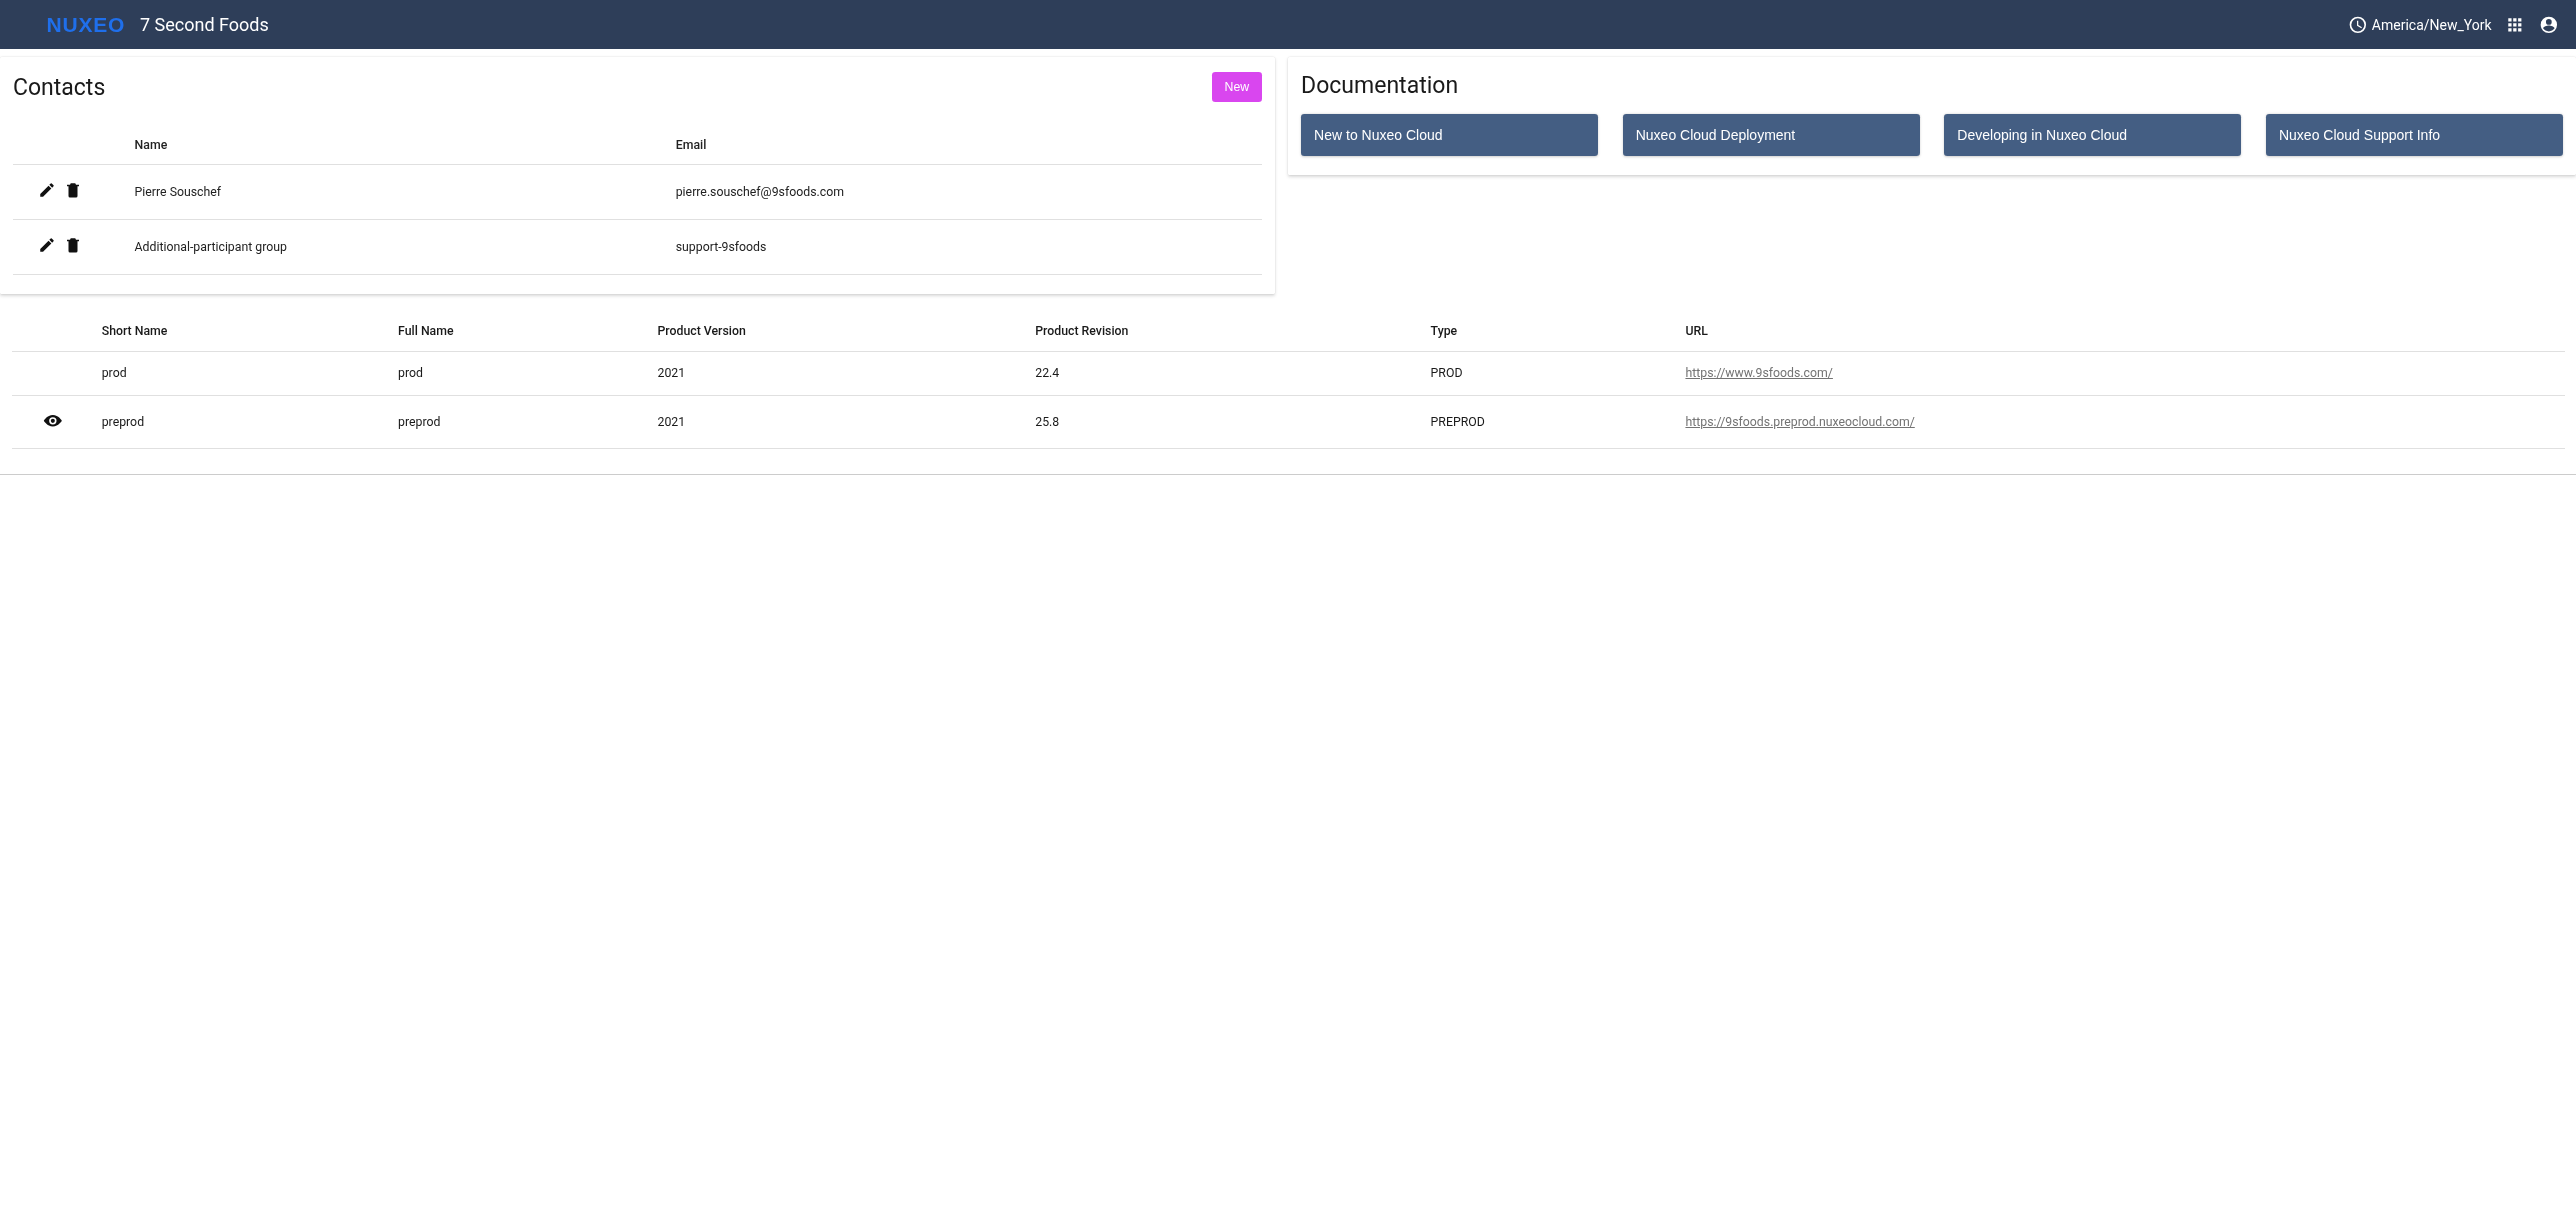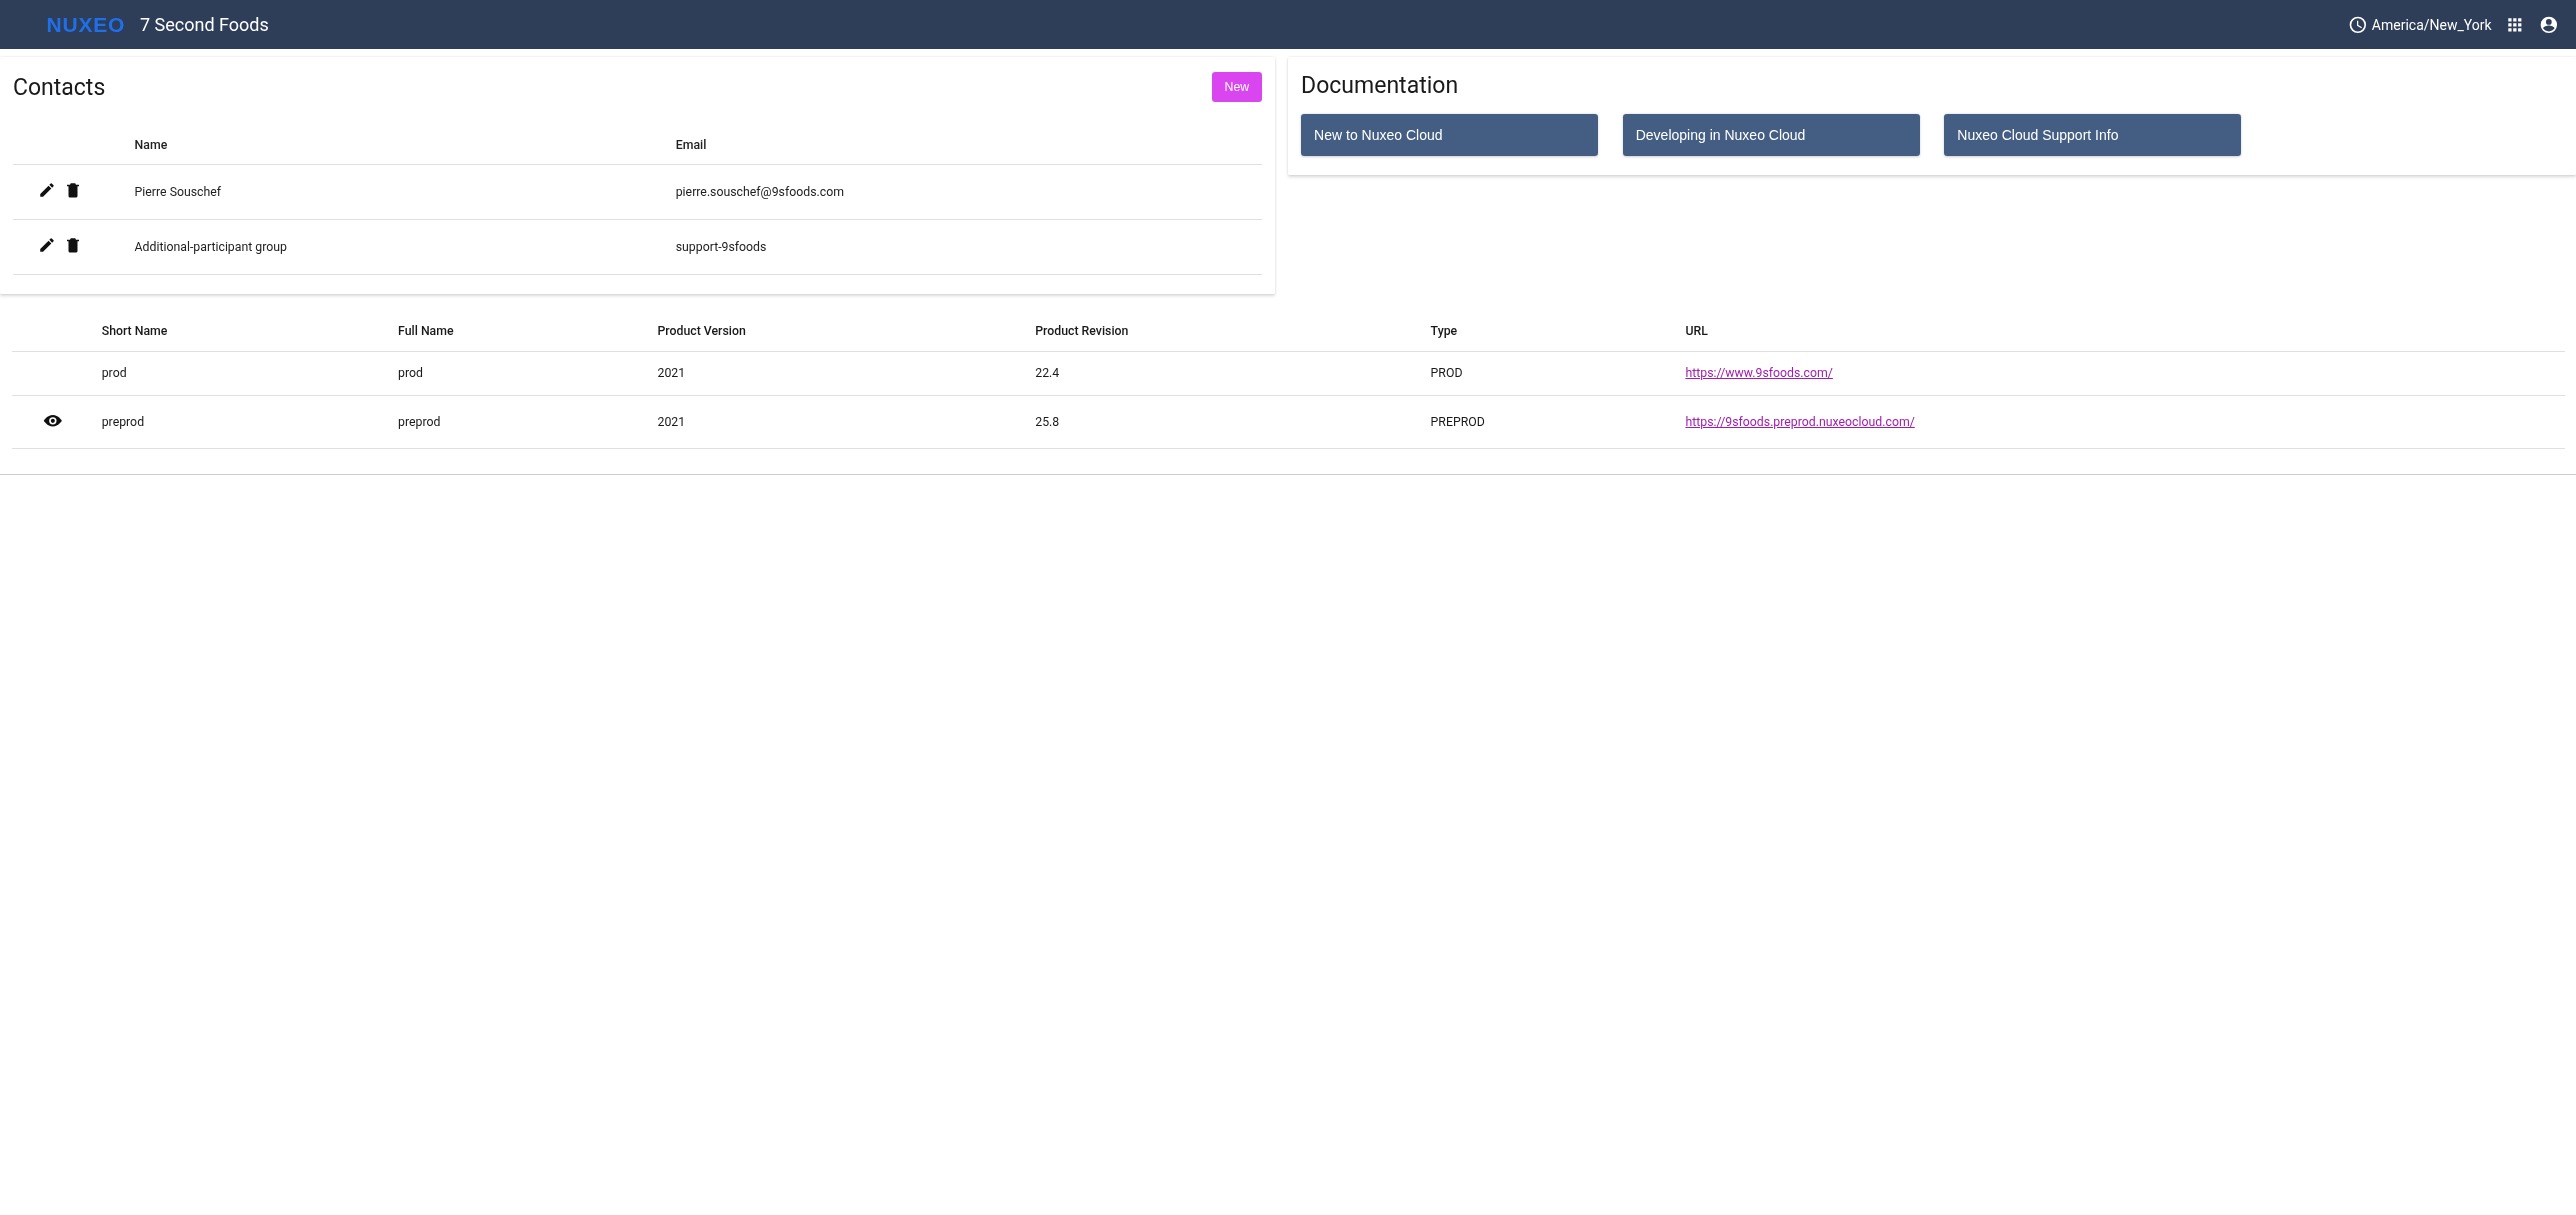--- a/index.html
+++ b/index.html
@@ -102,21 +102,21 @@
   font-size: 12.3px;
   padding: 13px 8.2px;
   border-bottom: 0.8px solid #e0e0e0;
 }
 .env-table td {
   padding: 14.8px 8.2px;
   border-bottom: 0.8px solid #e0e0e0;
   font-size: 12.3px;
 }
 .env-table th.col-icon, .env-table td.col-icon { width: 82px; text-align:center; }
-.env-table a { color: #a21caf; text-decoration: underline; }
+.env-table a { color: #737373; text-decoration: underline; }
 .eye-icon { width:19.7px; height:19.7px; fill:#111; }
 </style>
 </head>
 <body>
 
 <div class="header">
   <div class="header-left">
     <span class="logo">NUXEO</span>
     <span class="app-title">7 Second Foods</span>
   </div>
@@ -188,20 +188,21 @@
       </tbody>
     </table>
   </div>
 
   <div class="card right-card">
     <div class="panel-header" style="margin-bottom:14.8px;">
       <div class="panel-title">Documentation</div>
     </div>
     <div class="doc-grid">
       <button class="doc-btn">New to Nuxeo Cloud</button>
+      <button class="doc-btn">Nuxeo Cloud Deployment</button>
       <button class="doc-btn">Developing in Nuxeo Cloud</button>
       <button class="doc-btn">Nuxeo Cloud Support Info</button>
     </div>
   </div>
 </div>
 
 <div class="env-section">
   <table class="env-table">
     <thead>
       <tr>

